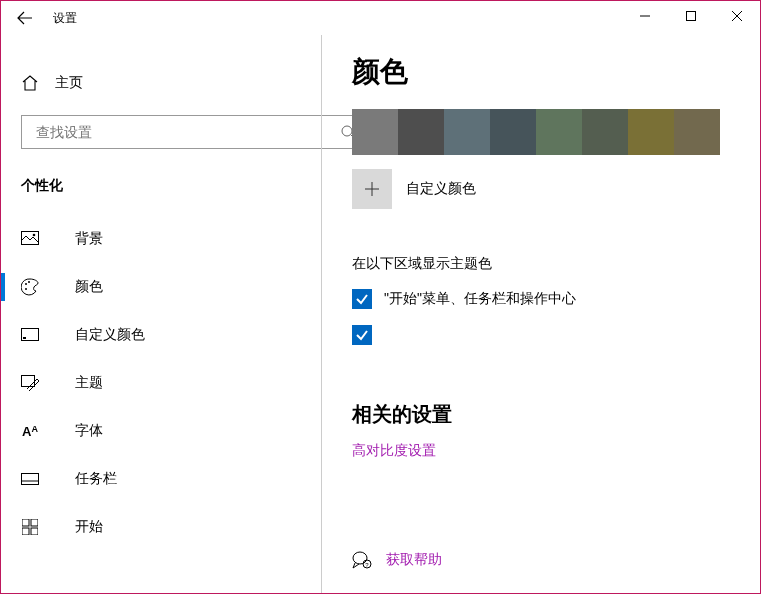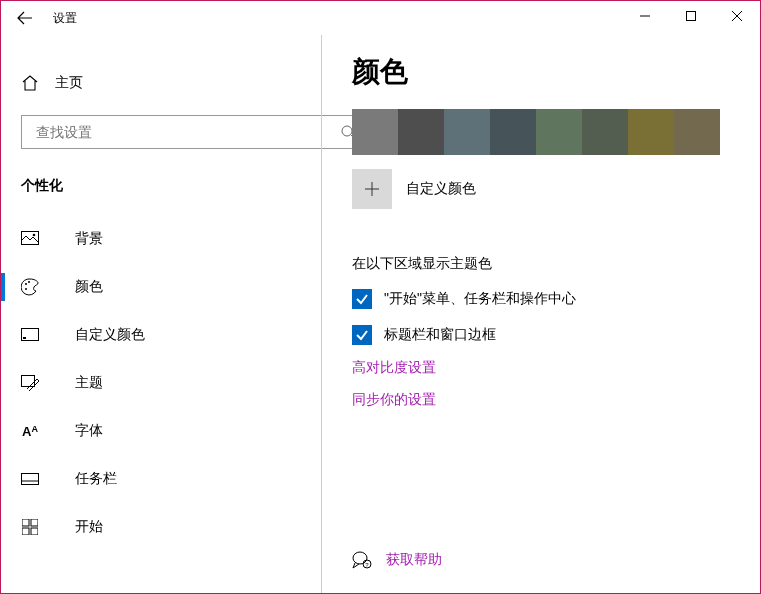--- a/index.html
+++ b/index.html
@@ -185,24 +185,23 @@
             </svg>
           </div>
         <span>"开始"菜单、任务栏和操作中心</span>
       </div>
       <div class="check-row">
         <div class="checkbox">
             <svg width="14" height="14" viewBox="0 0 14 14">
               <path d="M2 7 L6 11 L12 3" stroke="#fff" stroke-width="2" fill="none"></path>
             </svg>
           </div>
-        <span>标题栏和窗口边框</span>
-      </div>
+      </div>
+      <div class="related-heading">相关的设置</div>
       <div class="link">高对比度设置</div>
-      <div class="link">同步你的设置</div>
       <div class="help-row">
         <svg width="20" height="18" viewBox="0 0 20 18">
             <ellipse cx="8" cy="7" rx="7" ry="6" stroke="#000" fill="none"></ellipse>
             <path d="M3 12 L1 17 L7 13" stroke="#000" fill="none"></path>
             <circle cx="15" cy="13" r="4" stroke="#000" fill="none"></circle>
             <text x="15" y="16" font-size="6" text-anchor="middle">?</text>
           </svg>
         <span class="link">获取帮助</span>
       </div>
     </div>

